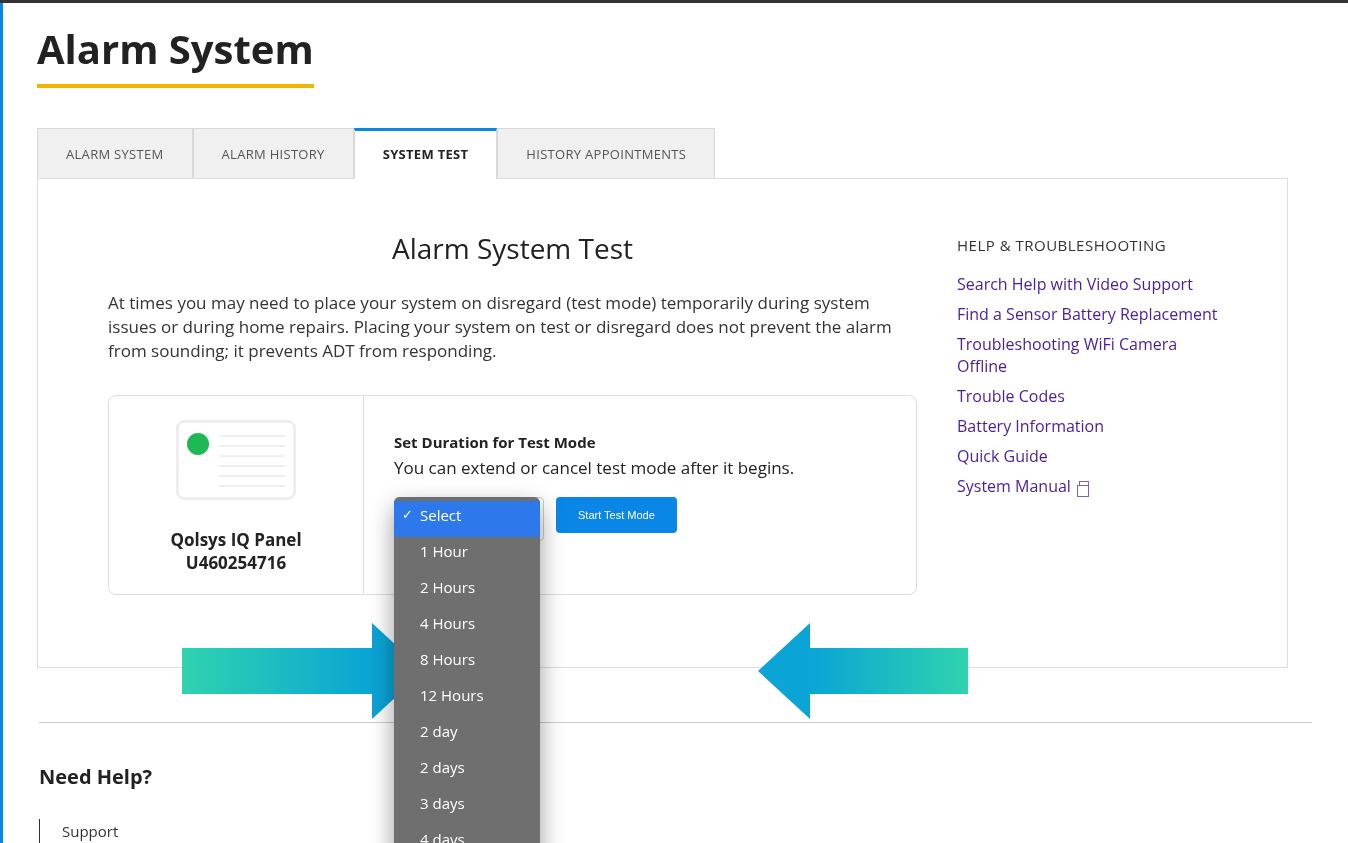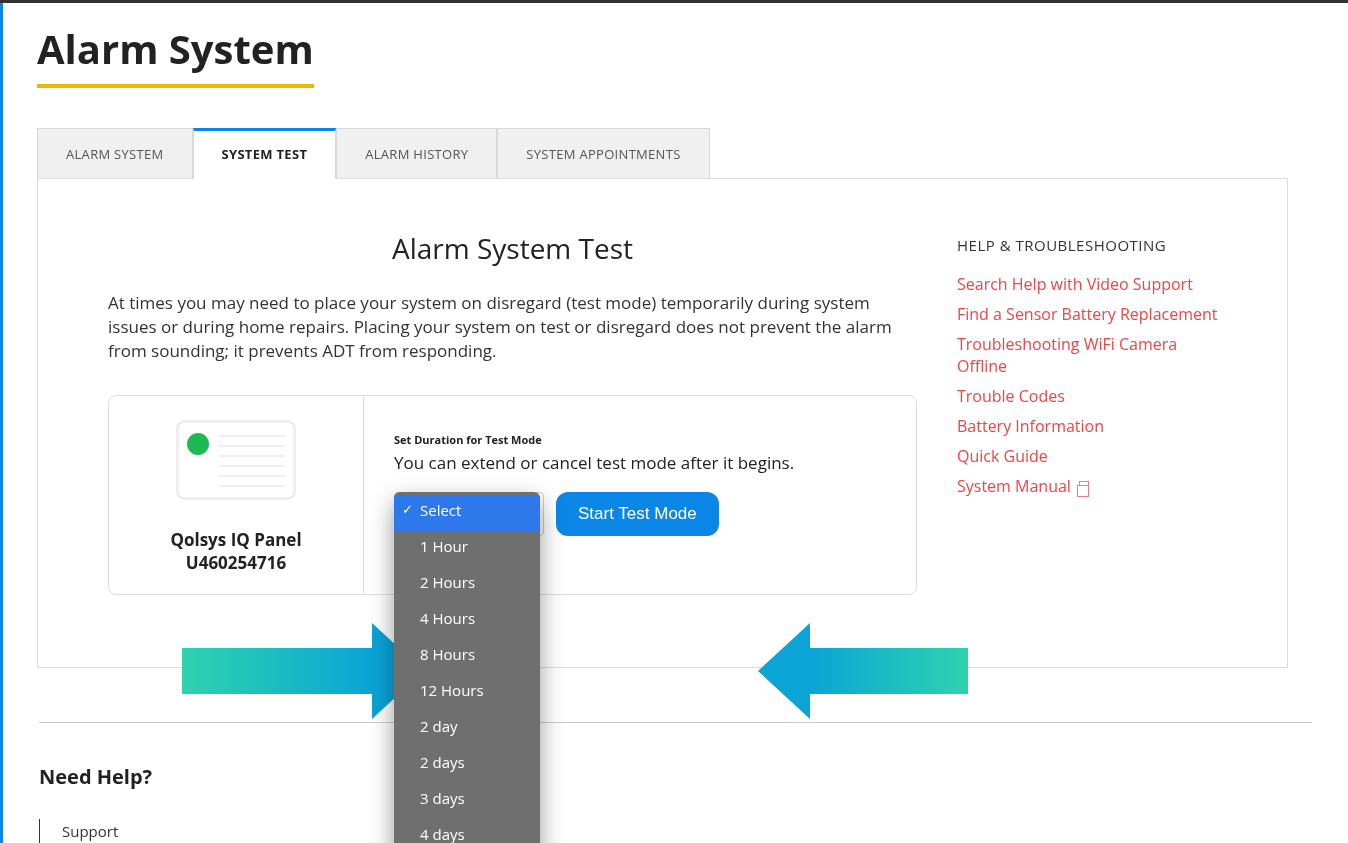--- a/index.html
+++ b/index.html
@@ -114,34 +114,34 @@
   .panel-img::after {
     content: "";
     position: absolute;
     left: 40px; top: 12px; right: 8px; bottom: 10px;
     background: repeating-linear-gradient(#e8e8e8 0 2px, transparent 2px 10px);
     opacity: .7;
   }
   .device-name { font-weight: 700; font-size: 17px; }
   .device-serial { font-weight: 700; font-size: 17px; }
   .form-col { flex: 1; padding: 36px 30px; }
-  .form-label { font-weight: 700; font-size: 11px; margin-bottom: 4px; }
+  .form-label { font-weight: 700; font-size: 15px; margin-bottom: 4px; }
   .form-sub   { font-size: 17px; margin-bottom: 18px; }
   .form-row { display: flex; gap: 12px; align-items: flex-start; }
   .select-box {
     width: 150px; height: 44px;
     border: 1px solid #ccc; border-radius: 4px;
     background: #fff;
   }
   .start-btn {
     background: #0a87e6;
     color: #fff;
     border: none;
-    border-radius: 12px;
-    font-size: 17px;
+    border-radius: 4px;
+    font-size: 11px;
     padding: 12px 22px;
     cursor: pointer;
   }
   
   .dropdown {
     position: absolute;
     top: 0; left: 0;
     width: 146px;
     background: #6f6f6f;
     border-radius: 6px;
@@ -194,21 +194,21 @@
   
   .help-col { width: 270px; }
   .help-title {
     font-size: 15px;
     letter-spacing: .5px;
     color: #333;
     margin: 6px 0 18px 0;
   }
   .help-link {
     display: block;
-    color: #ef4444;
+    color: #4c1d95;
     text-decoration: none;
     font-size: 16px;
     margin-bottom: 8px;
     cursor: pointer;
   }
   .ext-icon {
     display: inline-block;
     width: 10px; height: 10px;
     border: 1px solid currentColor;
     position: relative;
@@ -251,23 +251,23 @@
 </style>
 </head>
 <body>
 
 <div class="page-wrap">
   <h1 class="page-title">Alarm System</h1>
 
   <div class="tabs-wrap">
     <div class="tab-bar">
       <div class="tab">ALARM SYSTEM</div>
+      <div class="tab">ALARM HISTORY</div>
       <div class="tab active">SYSTEM TEST</div>
-      <div class="tab">ALARM HISTORY</div>
-      <div class="tab">SYSTEM APPOINTMENTS</div>
+      <div class="tab">HISTORY APPOINTMENTS</div>
     </div>
   </div>
 
   <div class="tab-panel">
 
     <div class="arrow left"></div>
     <div class="arrow right"></div>
 
     <div class="panel-inner">
       <div class="main-col">

